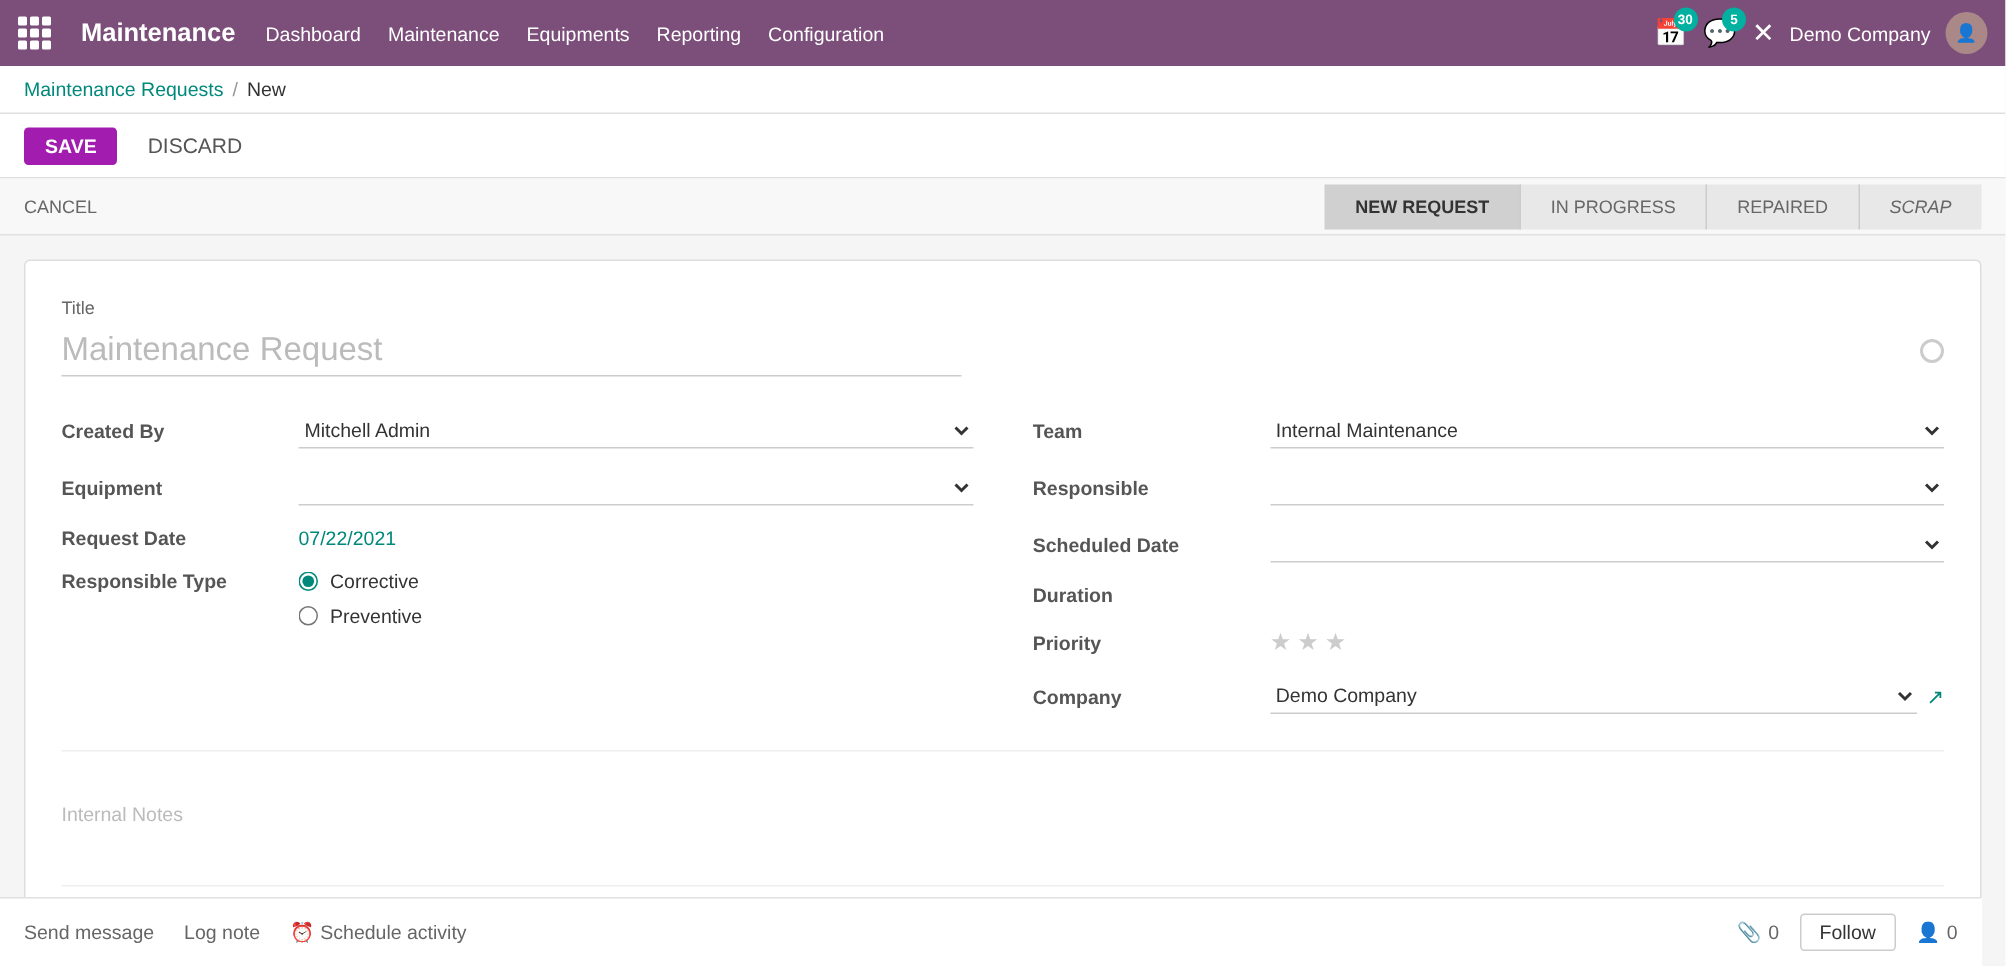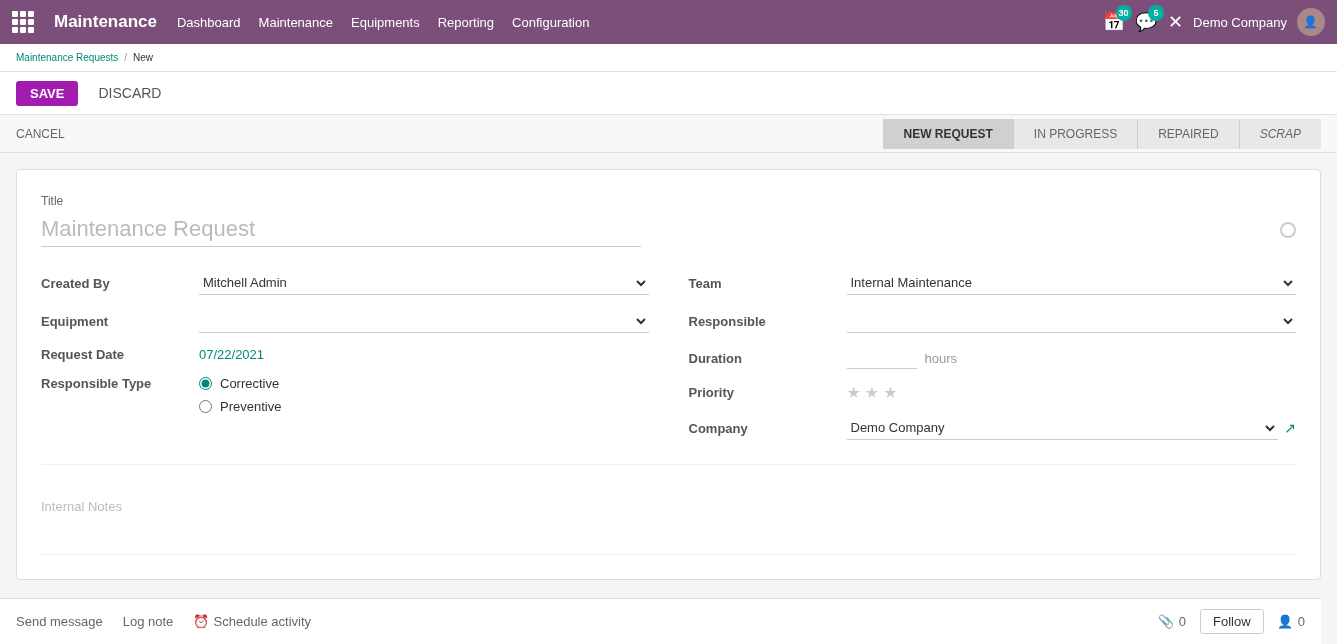--- a/index.html
+++ b/index.html
@@ -74,21 +74,21 @@
       gap: 2px;
     }
     .grid-dot { width: 6px; height: 6px; background: #fff; border-radius: 1px; }
 
     
     .breadcrumb-bar {
       background: #fff;
       padding: 8px 16px;
       display: flex;
       gap: 6px;
-      font-size: 10px;
+      font-size: 13px;
       border-bottom: 1px solid #e0e0e0;
     }
     .breadcrumb-link { color: #00897b; text-decoration: none; }
     .breadcrumb-sep { color: #999; }
     .breadcrumb-current { color: #333; }
 
     
     .toolbar {
       background: #fff;
       padding: 8px 16px;
@@ -473,27 +473,29 @@
           </select>
         </div>
 
         <div class="form-row">
           <span class="form-label">Responsible</span>
           <select class="form-select">
             <option value=""></option>
           </select>
         </div>
 
+        <div class="form-row">
+          <span class="form-label">Scheduled Date</span>
+          <select class="form-select">
+            <option value=""></option>
+          </select>
+        </div>
 
         <div class="form-row">
           <span class="form-label">Duration</span>
-          <div class="duration-row">
-            <input class="duration-input" type="text" style="">
-            <span class="duration-unit">hours</span>
-          </div>
         </div>
 
         <div class="form-row">
           <span class="form-label">Priority</span>
           <div class="star-row">
             <span class="star">★</span>
             <span class="star">★</span>
             <span class="star">★</span>
           </div>
         </div>

